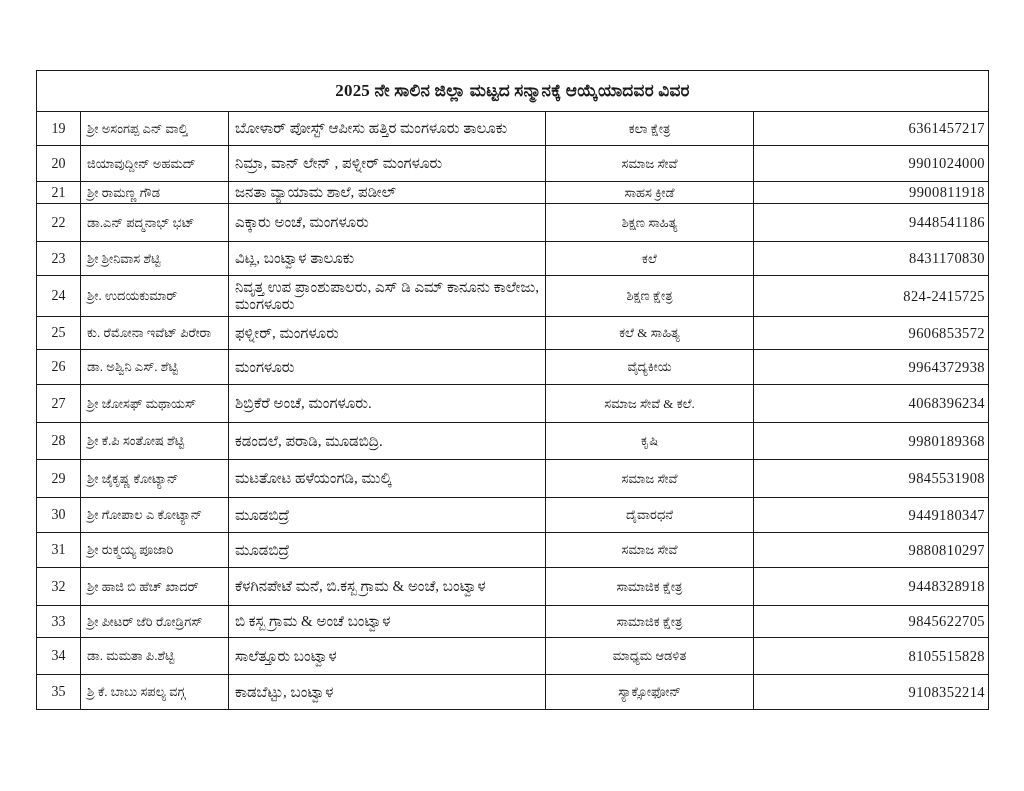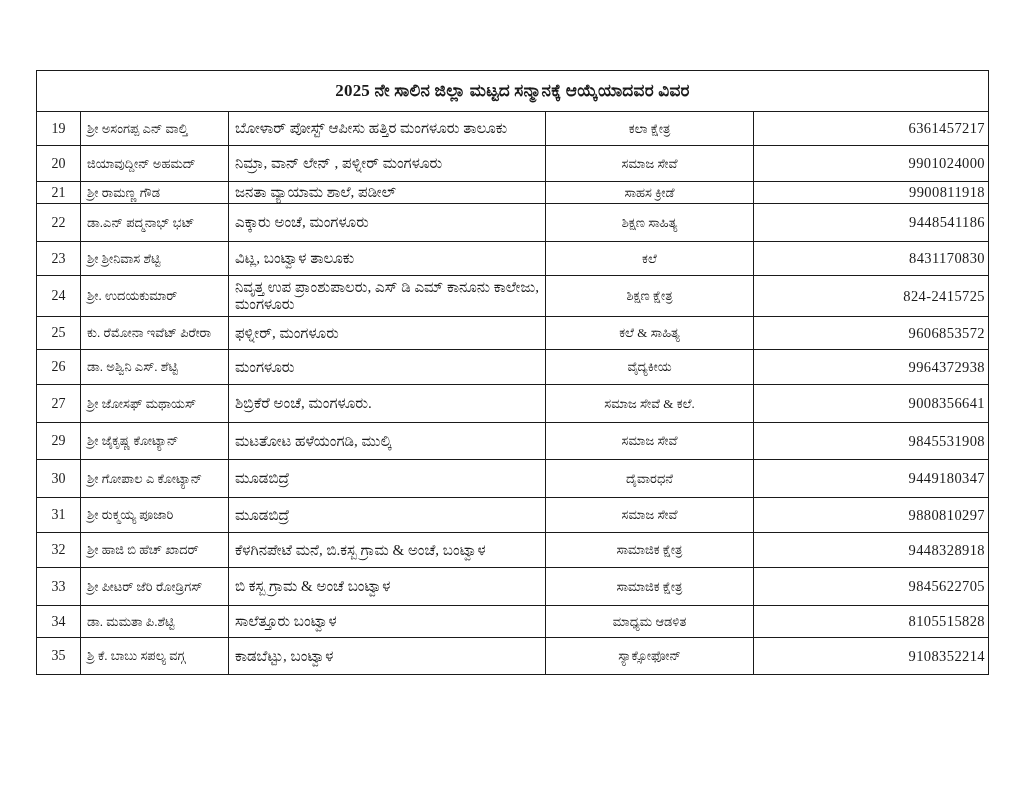--- a/index.html
+++ b/index.html
@@ -156,21 +156,28 @@
       <td class="c-name">ಡಾ. ಅಶ್ವಿನಿ ಎಸ್. ಶೆಟ್ಟಿ</td>
       <td class="c-address">ಮಂಗಳೂರು</td>
       <td class="c-field">ವೈದ್ಯಕೀಯ</td>
       <td class="c-phone">9964372938</td>
     </tr>
         <tr>
       <td class="c-no">27</td>
       <td class="c-name">ಶ್ರೀ ಜೋಸಫ್ ಮಥಾಯಸ್</td>
       <td class="c-address">ಶಿಬ್ರಿಕೆರೆ ಅಂಚೆ, ಮಂಗಳೂರು.</td>
       <td class="c-field">ಸಮಾಜ ಸೇವೆ &amp; ಕಲೆ.</td>
-      <td class="c-phone">9008356641</td>
+      <td class="c-phone">4068396234</td>
+    </tr>
+        <tr>
+      <td class="c-no">28</td>
+      <td class="c-name">ಶ್ರೀ ಕೆ.ಪಿ ಸಂತೋಷ ಶೆಟ್ಟಿ</td>
+      <td class="c-address">ಕಡಂದಲೆ, ಪರಾಡಿ, ಮೂಡಬಿದ್ರಿ.</td>
+      <td class="c-field">ಕೃಷಿ</td>
+      <td class="c-phone">9980189368</td>
     </tr>
         <tr>
       <td class="c-no">29</td>
       <td class="c-name">ಶ್ರೀ ಜೈಕೃಷ್ಣ ಕೋಟ್ಯಾನ್</td>
       <td class="c-address">ಮಟತೋಟ ಹಳೆಯಂಗಡಿ, ಮುಲ್ಕಿ</td>
       <td class="c-field">ಸಮಾಜ ಸೇವೆ</td>
       <td class="c-phone">9845531908</td>
     </tr>
         <tr>
       <td class="c-no">30</td>

